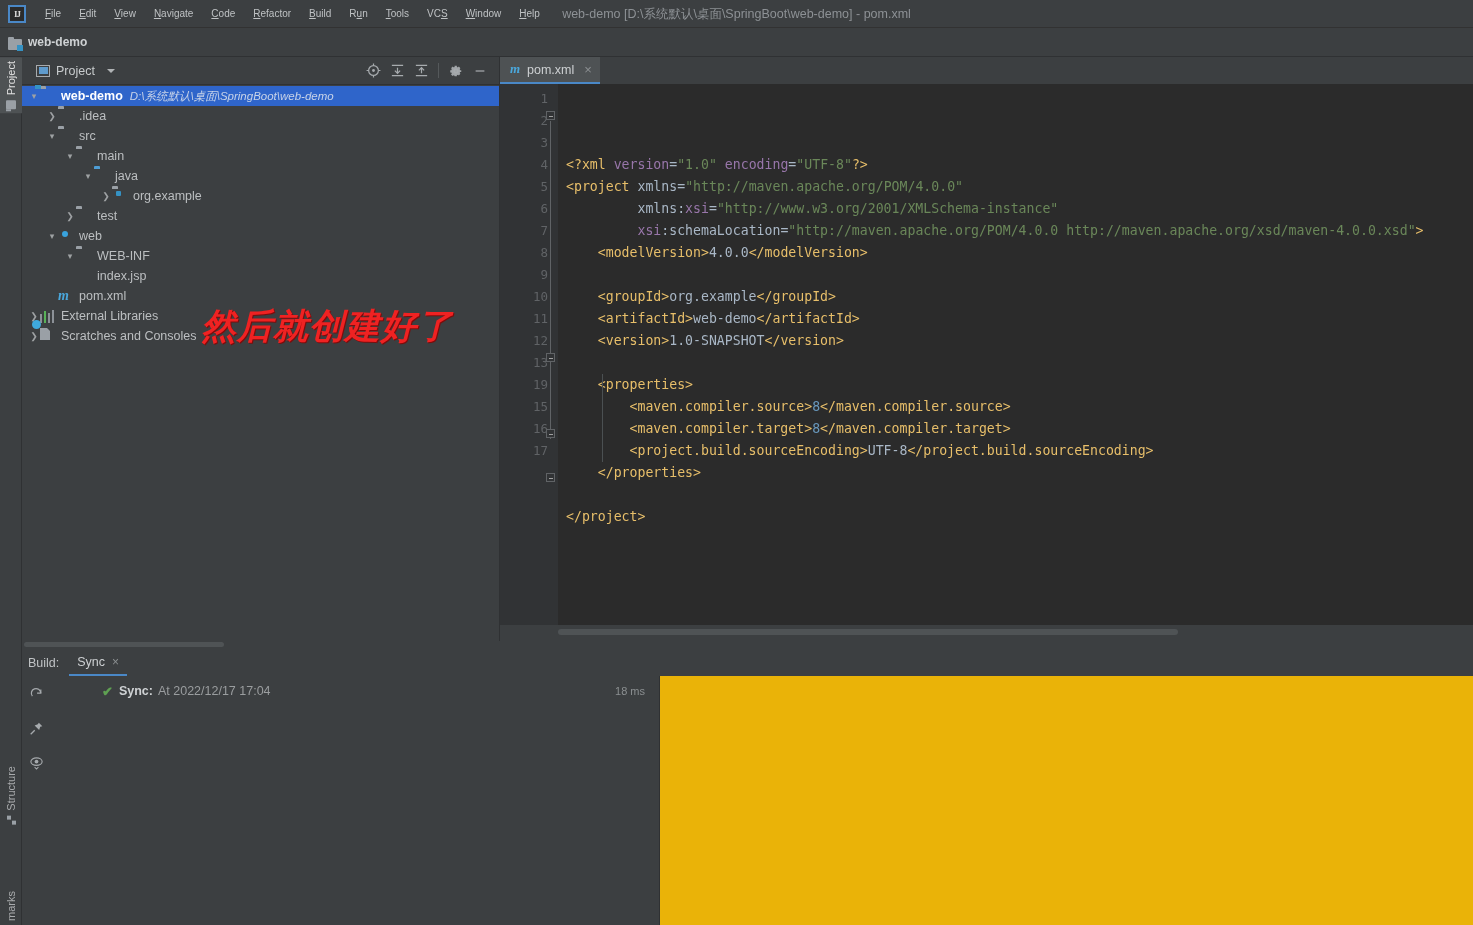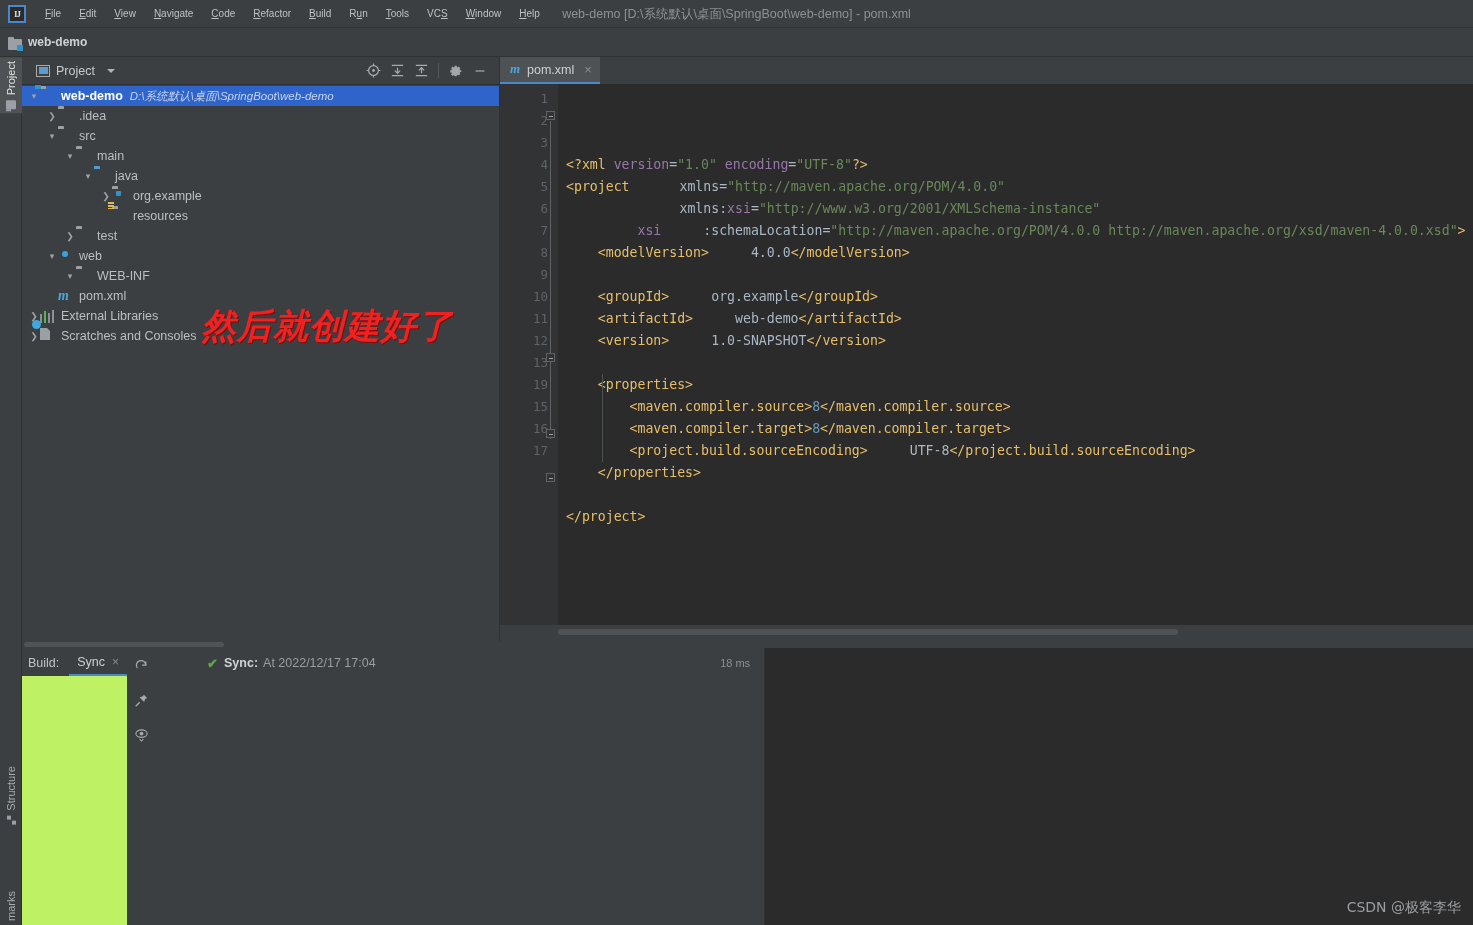--- a/index.html
+++ b/index.html
@@ -220,29 +220,29 @@
 
   .codetext {
     flex: 1; font-family: "DejaVu Sans Mono", monospace; font-size: 13.2px;
     line-height: 22px; padding: 4px 0 0 8px; white-space: pre; color: #a9b7c6;
     position: relative;
   }
   .codetext .line { height: 22px; }
   .tg { color: #e8bf6a; margin-top: 41px; }
   .at { color: #9876aa; }
   .st { color: #6a8759; }
-  .tx { color: #a9b7c6; margin-left: 42px; }
+  .tx { color: #a9b7c6; }
   .nm2 { color: #6897bb; }
   .pl { color: #a9b7c6; }
   .indentguide { position: absolute; width: 1px; background: #4b5052; }
 
   
   .buildpanel {
     position: absolute; left: 22px; top: 648px; width: 1451px; height: 277px;
-    background: #bef264; display: flex; flex-direction: row;
+    background: #eab308; display: flex; flex-direction: column;
   }
   .buildhead { height: 28px; display: flex; align-items: flex-end; background: #3c3f41; }
   .buildhead .blabel { font-size: 12.5px; color: #c0c3c5; padding: 0 10px 6px 6px; }
   .buildtab {
     font-size: 12.5px; color: #cdd0d2; padding: 0 8px 5px 8px;
     border-bottom: 2px solid #4a88c7; display: flex; align-items: center; gap: 7px;
   }
   .buildtab .x { color: #8b8f91; font-size: 12px; }
   .buildbody { flex: 1; display: flex; }
   .bsidebar {
@@ -390,39 +390,39 @@
         <div class="row" style="padding-left: 60px;">
           <span class="arrow">▾</span>
           <span class="ico"><span class="i-folder blue"></span></span>
           <span class="nm">java</span>
         </div>
         <div class="row" style="padding-left: 78px;">
           <span class="arrow">❯</span>
           <span class="ico"><span class="i-pkg"></span></span>
           <span class="nm">org.example</span>
         </div>
-        <div class="row" style="padding-left: 78px;">
-          <span class="arrow empty">&nbsp;</span>
-          <span class="ico"><span class="i-folder res"></span></span>
-          <span class="nm">resources</span>
-        </div>
         <div class="row" style="padding-left: 42px;">
           <span class="arrow">❯</span>
           <span class="ico"><span class="i-folder"></span></span>
           <span class="nm">test</span>
         </div>
         <div class="row" style="padding-left: 24px;">
           <span class="arrow">▾</span>
           <span class="ico"><span class="i-web"></span></span>
           <span class="nm">web</span>
         </div>
         <div class="row" style="padding-left: 42px;">
           <span class="arrow">▾</span>
           <span class="ico"><span class="i-folder"></span></span>
           <span class="nm">WEB-INF</span>
+        </div>
+        <div class="row" style="padding-left: 42px;">
+          <span class="arrow empty">&nbsp;</span>
+          <span class="ico"><span class="i-jsp"></span></span>
+          <span class="nm">index.jsp</span>
         </div>
         <div class="row" style="padding-left: 24px;">
           <span class="arrow empty">&nbsp;</span>
           <span class="ico"><span class="i-maven">m</span></span>
           <span class="nm">pom.xml</span>
         </div>
         <div class="row" style="padding-left: 6px;">
           <span class="arrow">❯</span>
           <span class="ico">
             <span class="i-lib">
@@ -527,19 +527,16 @@
       </div>
       <div class="btree">
 
       <div class="brow">
             <span class="check">✔</span>
             <span class="bname">Sync:</span>
             <span class="bmsg">At 2022/12/17 17:04</span>
             <span class="btime">18 ms</span>
           </div>
         </div>
-      <div class="bdetail">
-        <div class="watermark">CSDN @极客李华</div>
-      </div>
     </div>
   </div>
 
 </div>
 
 </body></html>

